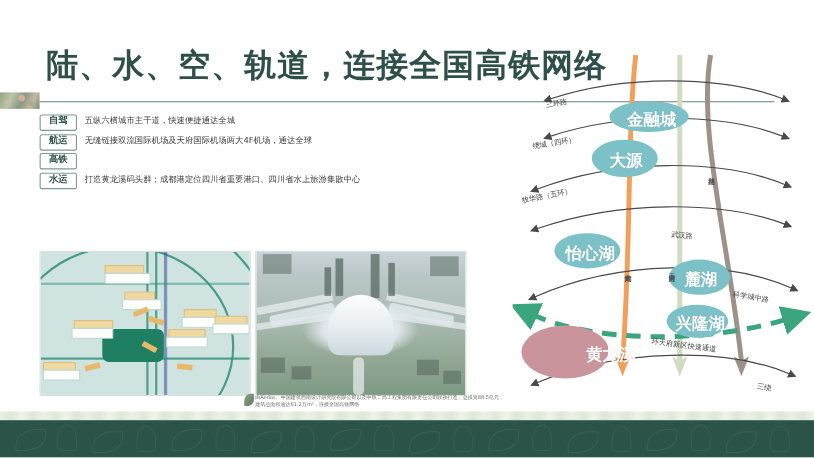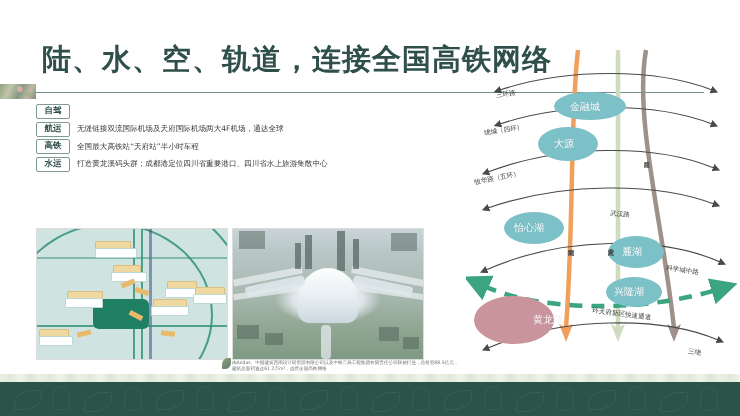--- a/index.html
+++ b/index.html
@@ -27,21 +27,21 @@
     background:
       radial-gradient(circle at 20% 60%, #c9b7a4 0 2px, transparent 3px),
       radial-gradient(circle at 55% 35%, #d8a79c 0 2.5px, transparent 3.5px),
       radial-gradient(circle at 80% 70%, #9fae86 0 2px, transparent 3px),
       linear-gradient(115deg,#8c9e7c 0%,#b9c3a4 28%,#7f9480 55%,#c3b59d 78%,#6f8a74 100%);
     opacity:.95;
   }
 
   
   .rows{position:absolute;left:36px;top:104px;width:440px;}
-  .row{display:flex;align-items:center;margin-bottom:2.5px;}
+  .row{display:flex;align-items:flex-start;margin-bottom:2.5px;}
   .badge{
     flex:0 0 auto;width:32px;height:13px;line-height:11px;
     border:1px solid #7d9a93;border-radius:2px;
     text-align:center;font-size:8.5px;font-weight:700;color:#2f4f4a;
     background:#fff;font-family:"DejaVu Sans",sans-serif;
     margin-right:7px;
   }
   .rtext{font-size:7.6px;line-height:12px;color:#3a3a3a;
     font-family:"DejaVu Sans",sans-serif;}
   .rtext .hl{font-weight:700;color:#2f4f4a;margin-right:4px;}
@@ -85,21 +85,21 @@
     position:absolute;left:222px;top:358px;width:9px;height:11px;
     background:linear-gradient(140deg,#8fa27f,#5e7c68);
     border-radius:60% 10% 60% 10%;
   }
 
   
   .diagram{position:absolute;left:466px;top:28px;width:274px;height:350px;}
   .diagram svg{display:block;}
   .dlabel{position:absolute;color:#3d3d3d;font-size:6.6px;white-space:nowrap;
     font-family:"DejaVu Sans",sans-serif;}
-  .elabel{position:absolute;color:#ffffff;font-size:10px;font-weight:400;
+  .elabel{position:absolute;color:#ffffff;font-size:15px;font-weight:700;
     white-space:nowrap;font-family:"DejaVu Sans",sans-serif;
     text-shadow:0 0 1px rgba(0,0,0,.15);}
   .vlabel{position:absolute;color:#4a4a4a;font-size:6.4px;white-space:nowrap;
     writing-mode:vertical-rl;font-family:"DejaVu Sans",sans-serif;}
 
   
   .band-top{position:absolute;left:0;bottom:34px;width:740px;height:8px;
     background:linear-gradient(90deg,#e9efe2,#dde8d6,#eef2e8,#dbe6d4,#e9efe2);
     background-size:40px 100%;opacity:.95;}
   .band{position:absolute;left:0;bottom:0;width:740px;height:34px;
@@ -118,32 +118,32 @@
 
   <div class="title">陆、水、空、轨道，连接全国高铁网络</div>
   <div class="rule"></div>
   <div class="rule-leaf"></div>
 
   <div class="rows">
 
     <div class="row">
       <div class="badge">自驾</div>
       <div class="rtext">
+        <div>五纵六横城市主干道，快速便捷通达全城</div>
       </div>
     </div>
 
     <div class="row">
       <div class="badge">航运</div>
       <div class="rtext">无缝链接双流国际机场及天府国际机场两大4F机场，通达全球</div>
     </div>
 
 
     <div class="row">
       <div class="badge">高铁</div>
-      <div class="rtext">全国最大高铁站“天府站”半小时车程</div>
     </div>
 
     <div class="row">
       <div class="badge">水运</div>
       <div class="rtext">打造黄龙溪码头群；成都港定位四川省重要港口、四川省水上旅游集散中心</div>
     </div>
 
   </div>
 
   <div class="photo photo-left">

